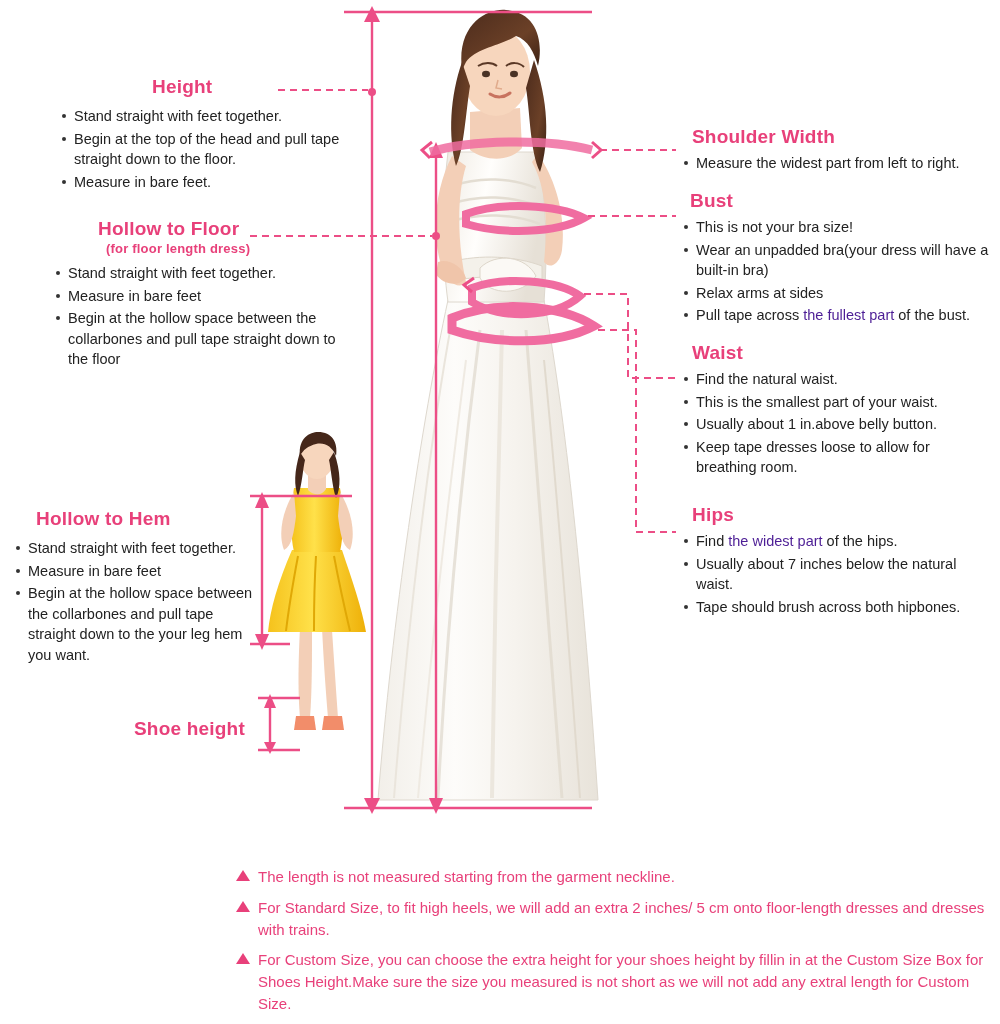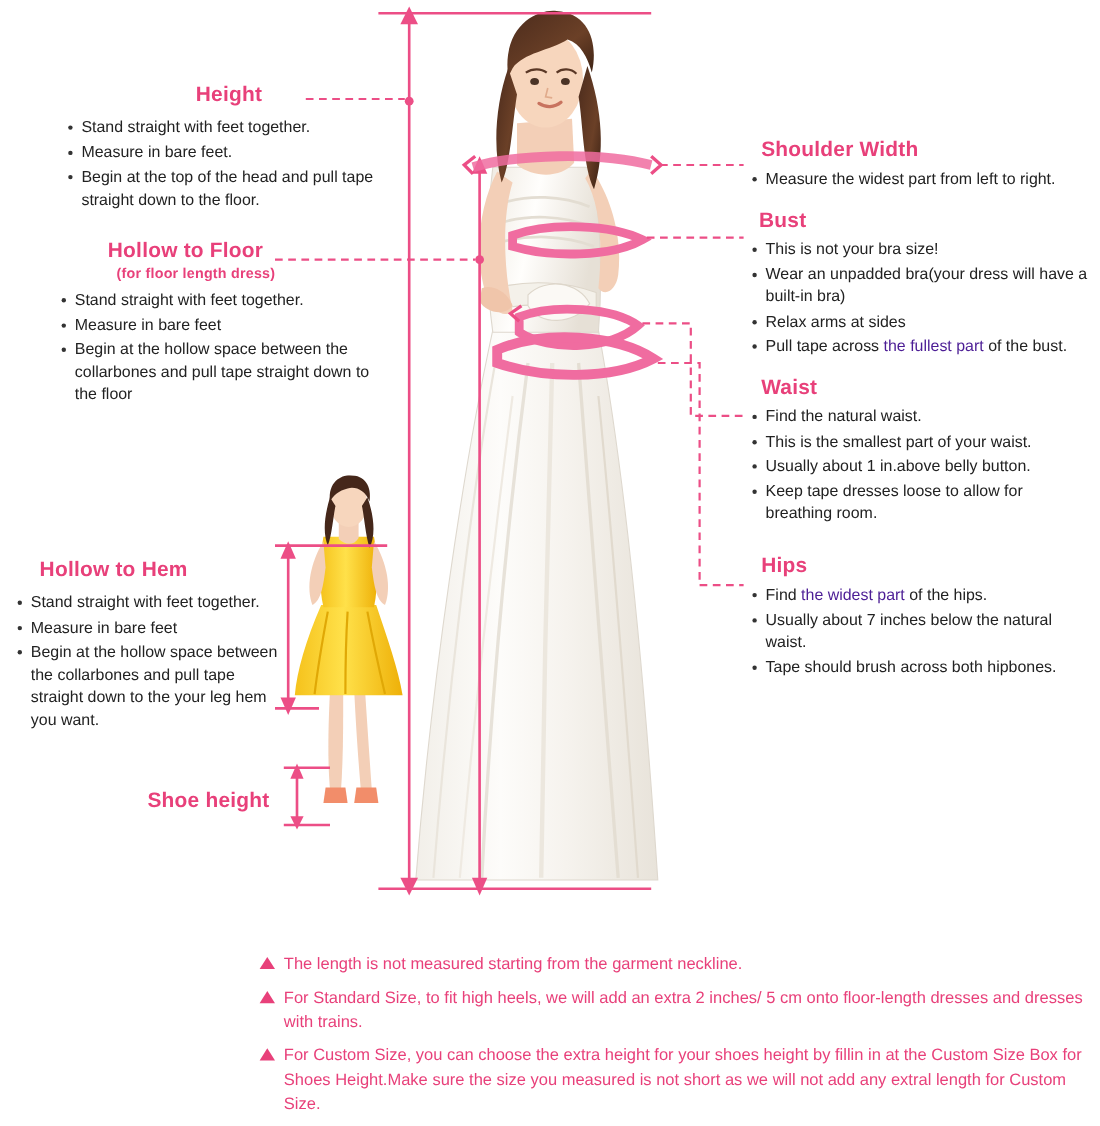--- a/index.html
+++ b/index.html
@@ -232,25 +232,25 @@
     <line x1="250" y1="644" x2="290" y2="644" stroke="#ec4e86" stroke-width="2.4"></line>
 
     <line x1="270" y1="700" x2="270" y2="748" stroke="#ec4e86" stroke-width="2.4"></line>
     <path d="M270 694 L264 708 L276 708 Z" fill="#ec4e86"></path>
     <path d="M270 754 L264 742 L276 742 Z" fill="#ec4e86"></path>
     <line x1="258" y1="698" x2="300" y2="698" stroke="#ec4e86" stroke-width="2.4"></line>
     <line x1="258" y1="750" x2="300" y2="750" stroke="#ec4e86" stroke-width="2.4"></line>
   </svg>
 
   <div class="abs" style="left:60px; top:76px; width:300px;">
-    <div class="heading" style="margin-left:118px;">Height</div>
+    <div class="heading" style="margin-left:92px;">Height</div>
     <ul class="bullets" style="margin-top:8px;">
       <li>Stand straight with feet together.</li>
+      <li>Begin at the top of the head and pull tape straight down to the floor.</li>
       <li>Measure in bare feet.</li>
-      <li>Begin at the top of the head and pull tape straight down to the floor.</li>
     </ul>
   </div>
 
   <div class="abs" style="left:44px; top:218px; width:310px;">
     <div class="heading" style="margin-left:54px;">Hollow to Floor</div>
     <div class="heading small-sub" style="margin-left:62px; margin-top:1px;">(for floor length dress)</div>
     <ul class="bullets" style="margin-top:7px; margin-left:10px;">
       <li>Stand straight with feet together.</li>
       <li>Measure in bare feet</li>
       <li>Begin at the hollow space between the collarbones and pull tape straight down to the floor</li>

